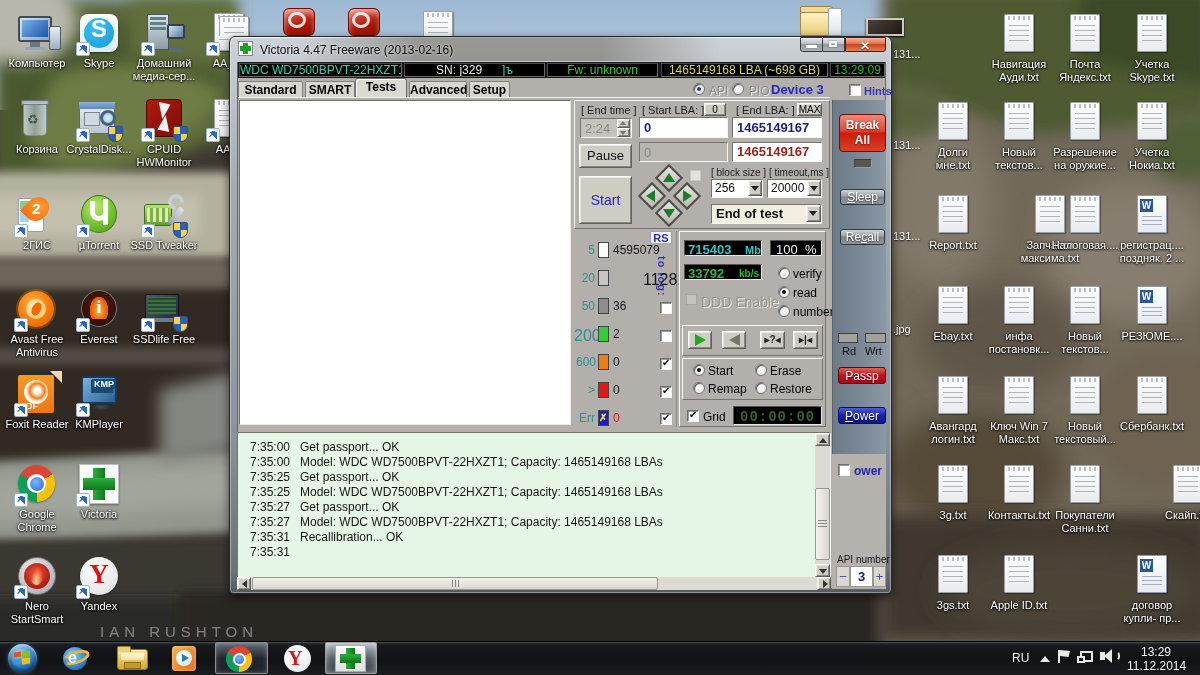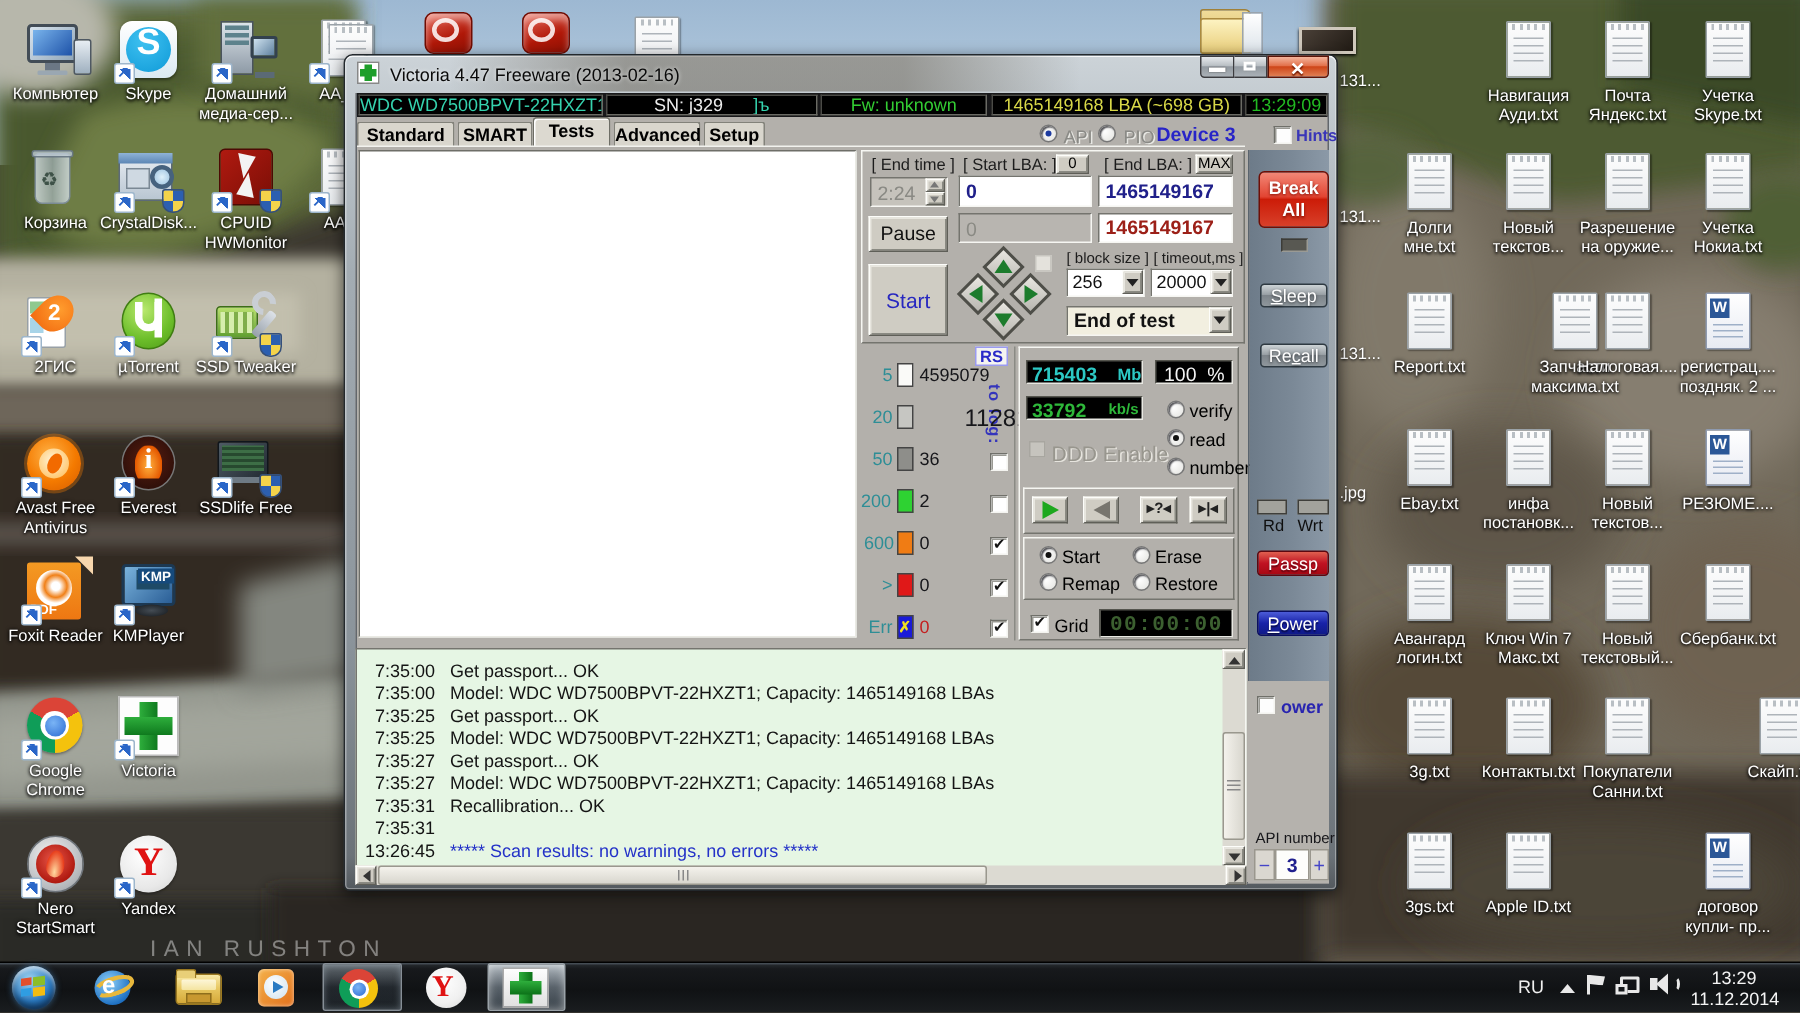--- a/index.html
+++ b/index.html
@@ -733,21 +733,21 @@
 <div class="z" style="left:668px;top:256px;font-size:11px;font-weight:bold;color:#3434bc;transform:rotate(90deg);transform-origin:left top;white-space:nowrap;letter-spacing:1px">to log:</div>
 <div class="z" style="left:576px;top:243px;width:19px;text-align:right;font-size:12px;color:#2e8e96">5</div>
 <div class="z" style="left:598px;top:242px;width:11px;height:16px;background:#fafaf8;border:1px solid #444"></div>
 <div class="z" style="left:613px;top:243px;font-size:12px;color:#16161a">4595079</div>
 <div class="z" style="left:576px;top:271px;width:19px;text-align:right;font-size:12px;color:#2e8e96">20</div>
 <div class="z" style="left:598px;top:270px;width:11px;height:16px;background:#c6c6c2;border:1px solid #444"></div>
 <div class="z" style="left:643px;top:271px;font-size:16px;color:#16161a">1128123</div>
 <div class="z" style="left:576px;top:299px;width:19px;text-align:right;font-size:12px;color:#2e8e96">50</div>
 <div class="z" style="left:598px;top:298px;width:11px;height:16px;background:#8e8e8a;border:1px solid #444"></div>
 <div class="z" style="left:613px;top:299px;font-size:12px;color:#16161a">36</div>
-<div class="z" style="left:574px;top:327px;width:19px;text-align:right;font-size:12px;color:#2e8e96">200</div>
+<div class="z" style="left:574px;top:327px;width:19px;text-align:right;font-size:16px;color:#2e8e96">200</div>
 <div class="z" style="left:598px;top:326px;width:11px;height:16px;background:#2ed232;border:1px solid #444"></div>
 <div class="z" style="left:613px;top:327px;font-size:12px;color:#16161a">2</div>
 <div class="z" style="left:576px;top:355px;width:19px;text-align:right;font-size:12px;color:#2e8e96">600</div>
 <div class="z" style="left:598px;top:354px;width:11px;height:16px;background:#f07c14;border:1px solid #444"></div>
 <div class="z" style="left:613px;top:355px;font-size:12px;color:#16161a">0</div>
 <div class="z" style="left:576px;top:383px;width:19px;text-align:right;font-size:12px;color:#2e8e96">&gt;</div>
 <div class="z" style="left:598px;top:382px;width:11px;height:16px;background:#e01818;border:1px solid #444"></div>
 <div class="z" style="left:613px;top:383px;font-size:12px;color:#16161a">0</div>
 <div class="z" style="left:576px;top:411px;width:19px;text-align:right;font-size:12px;color:#2e8e96">Err</div>
 <div class="z" style="left:598px;top:410px;width:11px;height:16px;background:#1a1ad8;border:1px solid #444">
@@ -847,24 +847,20 @@
       <span style="position:absolute;left:0;width:52px;text-align:right">7:35:27</span>
       <span style="position:absolute;left:62px;">Model: WDC WD7500BPVT-22HXZT1; Capacity: 1465149168 LBAs</span>
     </div>
     <div style="position:relative;height:15px;white-space:nowrap">
       <span style="position:absolute;left:0;width:52px;text-align:right">7:35:31</span>
       <span style="position:absolute;left:62px;">Recallibration... OK</span>
     </div>
     <div style="position:relative;height:15px;white-space:nowrap">
       <span style="position:absolute;left:0;width:52px;text-align:right">7:35:31</span>
     </div>
-    <div style="position:relative;height:15px;white-space:nowrap">
-      <span style="position:absolute;left:0;width:52px;text-align:right">13:26:45</span>
-      <span style="position:absolute;left:62px;color:#2432c8">***** Scan results: no warnings, no errors *****</span>
-    </div>
   </div>
 
 <div class="z" style="left:815px;top:433px;width:15px;height:144px;background:#dcdad2"></div>
 <div class="z btn3d" style="left:815px;top:433px;width:15px;height:13px"></div>
 <div class="z" style="left:819px;top:438px;width:0;height:0;border-left:4px solid transparent;border-right:4px solid transparent;border-bottom:5px solid #333"></div>
 <div class="z btn3d" style="left:815px;top:564px;width:15px;height:13px"></div>
 <div class="z" style="left:819px;top:569px;width:0;height:0;border-left:4px solid transparent;border-right:4px solid transparent;border-top:5px solid #333"></div>
 <div class="z" style="left:815px;top:488px;width:15px;height:72px;background:linear-gradient(90deg,#f4f2ec,#d8d6ce);border:1px solid #9a988e;border-radius:2px"></div>
 <div class="z" style="left:818px;top:520px;width:9px;height:1px;background:#888"></div>
 <div class="z" style="left:818px;top:523px;width:9px;height:1px;background:#888"></div>

